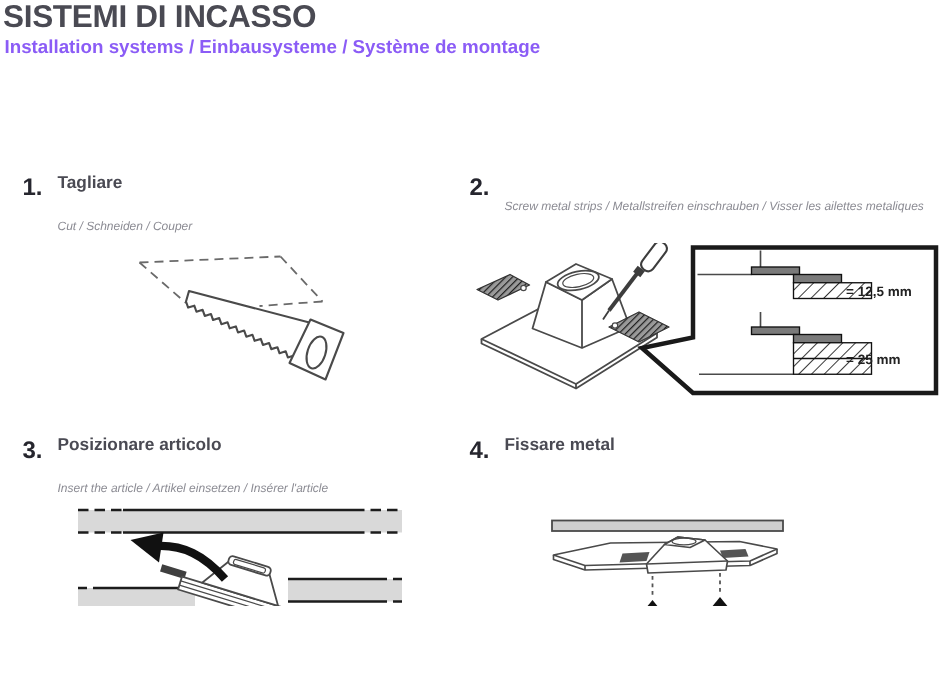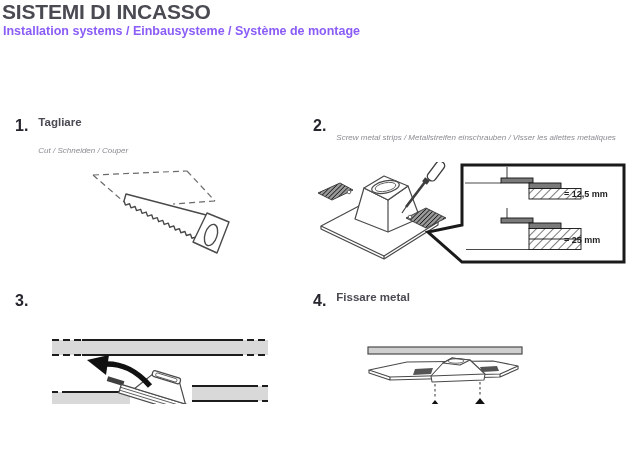--- a/index.html
+++ b/index.html
@@ -33,20 +33,24 @@
 
   <div class="step-head" style="left:313px;top:116px;">
     <div class="step-num">2.</div>
     <div>
       <div class="step-sub">Screw metal strips / Metallstreifen einschrauben / Visser les ailettes metaliques</div>
     </div>
   </div>
 
   <div class="step-head" style="left:15px;top:291px;">
     <div class="step-num">3.</div>
+    <div>
+      <div class="step-title">Posizionare articolo</div>
+      <div class="step-sub">Insert the article / Artikel einsetzen / Insérer l'article</div>
+    </div>
   </div>
 
   <div class="step-head" style="left:313px;top:291px;">
     <div class="step-num">4.</div>
     <div>
       <div class="step-title">Fissare metal</div>
     </div>
   </div>
 
   <svg style="left:60px;top:158px;" width="220" height="110" viewBox="0 0 220 110">

